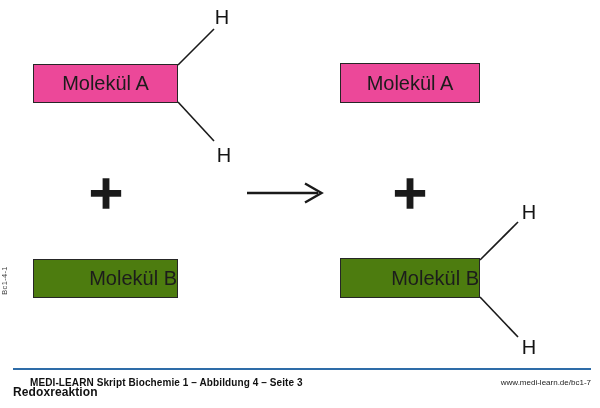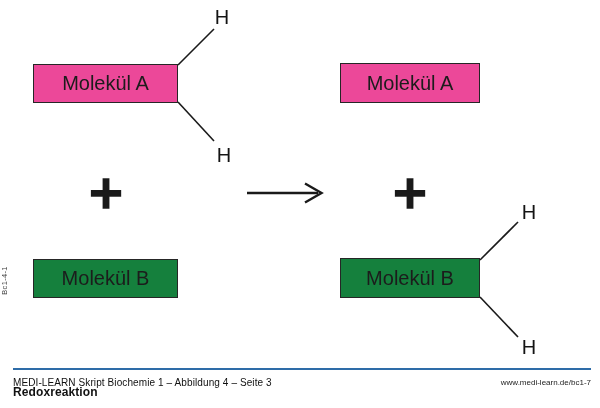--- a/index.html
+++ b/index.html
@@ -9,21 +9,21 @@
   }
   svg.overlay { position:absolute; left:0; top:0; width:600px; height:408px; }
 
   .mol-box {
     position:absolute; box-sizing:border-box;
     border:1.5px solid #262626;
     display:flex; align-items:center; justify-content:center;
     font-size:20px; color:#1c1c1c; letter-spacing:0px;
   }
   .box-a { background:#ec4899; }
-  .box-b { background:#15803d; }
+  .box-b { background:#4d7c0f;justify-content:flex-end; }
   #box-a-reactant { left:33px;  top:64px;  width:145px; height:39px; }
   #box-a-product  { left:340px; top:63px;  width:140px; height:40px; }
   #box-b-reactant { left:33px;  top:259px; width:145px; height:39px; }
   #box-b-product  { left:340px; top:258px; width:140px; height:40px; }
 
   .h-label {
     position:absolute; width:20px; text-align:center;
     font-size:20px; line-height:1; color:#141414;
   }
   #h-reactant-top    { left:212px; top:7px;   }
@@ -45,22 +45,22 @@
     font-size:7.5px; color:#3d3d3d; white-space:nowrap;
     transform:rotate(-90deg); transform-origin:center;
     letter-spacing:0.3px;
   }
 
   #footer-rule {
     position:absolute; left:13px; top:368px; width:578px; height:2px;
     background:#2e6ca8;
   }
   #footer-source {
-    position:absolute; left:13px; top:377px;
-    font-size:10px; font-weight:normal; color:#111111; letter-spacing:0.1px;
+    position:absolute; left:30px; top:377px;
+    font-size:10px; font-weight:bold; color:#111111; letter-spacing:0.1px;
   }
   #footer-url {
     position:absolute; right:9px; top:378px;
     font-size:8px; color:#222222;
   }
   #footer-caption {
     position:absolute; left:13px; top:385px;
     font-size:12px; font-weight:bold; color:#111111; letter-spacing:0.1px;
   }
 </style>

